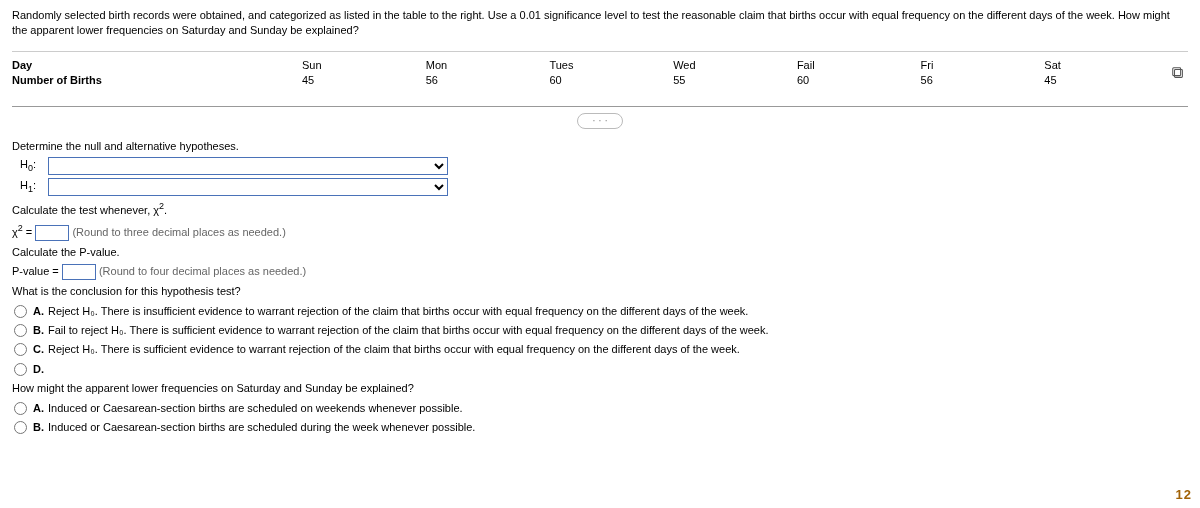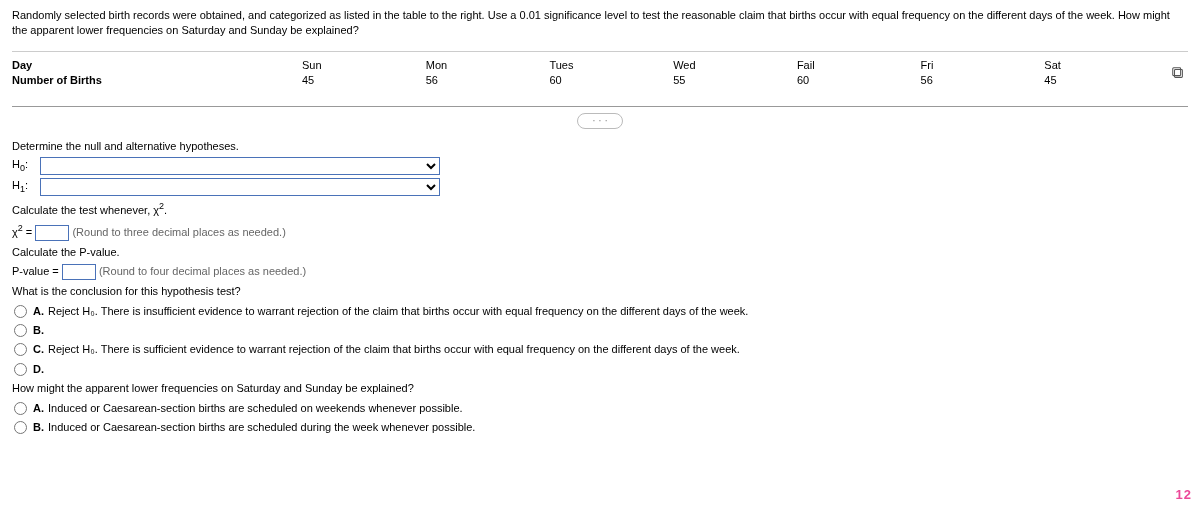--- a/index.html
+++ b/index.html
@@ -47,21 +47,21 @@
       border-radius: 10px;
       padding: 0 14px;
       font-size: 10px;
       color: #888;
       line-height: 14px;
     }
     .section-q { margin-top: 4px; }
     .hyp-row {
       display: flex;
       align-items: center;
-      margin: 3px 0;
+      margin: 3px 8px;
     }
     .hyp-label { width: 28px; }
     select.hyp-select {
       width: 400px;
       height: 18px;
       border: 1px solid #4a72b8;
       background: #fff;
       font-size: 11px;
     }
     .input-small {
@@ -80,21 +80,21 @@
     }
     .choice input[type="radio"] { margin: 1px 6px 0 2px; }
     .choice .letter { font-weight: bold; margin-right: 4px; }
     .subz { font-size: 9px; vertical-align: sub; }
     .supz { font-size: 9px; vertical-align: super; }
     hr.thin { border: none; border-top: 1px solid #ccc; margin: 4px 0; }
     .page-num {
       position: fixed;
       right: 8px;
       bottom: 4px;
-      color: #ec4899;
+      color: #a16207;
       font-size: 13px;
       font-weight: bold;
       letter-spacing: 1px;
     }
     .copy-svg { width: 14px; height: 14px; stroke: #555; fill: none; stroke-width: 1.2; }
   </style>
 </head>
 <body>
 
 <div class="intro">Randomly selected birth records were obtained, and categorized as listed in the table to the right. Use a 0.01 significance level to test the reasonable claim that births occur with equal frequency on the different days of the week. How might the apparent lower frequencies on Saturday and Sunday be explained?</div>
@@ -184,20 +184,21 @@
 <div class="section-q">What is the conclusion for this hypothesis test?</div>
 
 <div class="choice">
   <input type="radio" name="c1" style="">
   <span class="letter">A.</span>
   <span>Reject H₀. There is insufficient evidence to warrant rejection of the claim that births occur with equal frequency on the different days of the week.</span>
 </div>
 <div class="choice">
   <input type="radio" name="c1" style="">
   <span class="letter">B.</span>
+  <span>Fail to reject H₀. There is sufficient evidence to warrant rejection of the claim that births occur with equal frequency on the different days of the week.</span>
 </div>
 <div class="choice">
   <input type="radio" name="c1" style="">
   <span class="letter">C.</span>
   <span>Reject H₀. There is sufficient evidence to warrant rejection of the claim that births occur with equal frequency on the different days of the week.</span>
 </div>
 <div class="choice">
   <input type="radio" name="c1" style="">
   <span class="letter">D.</span>
 </div>

